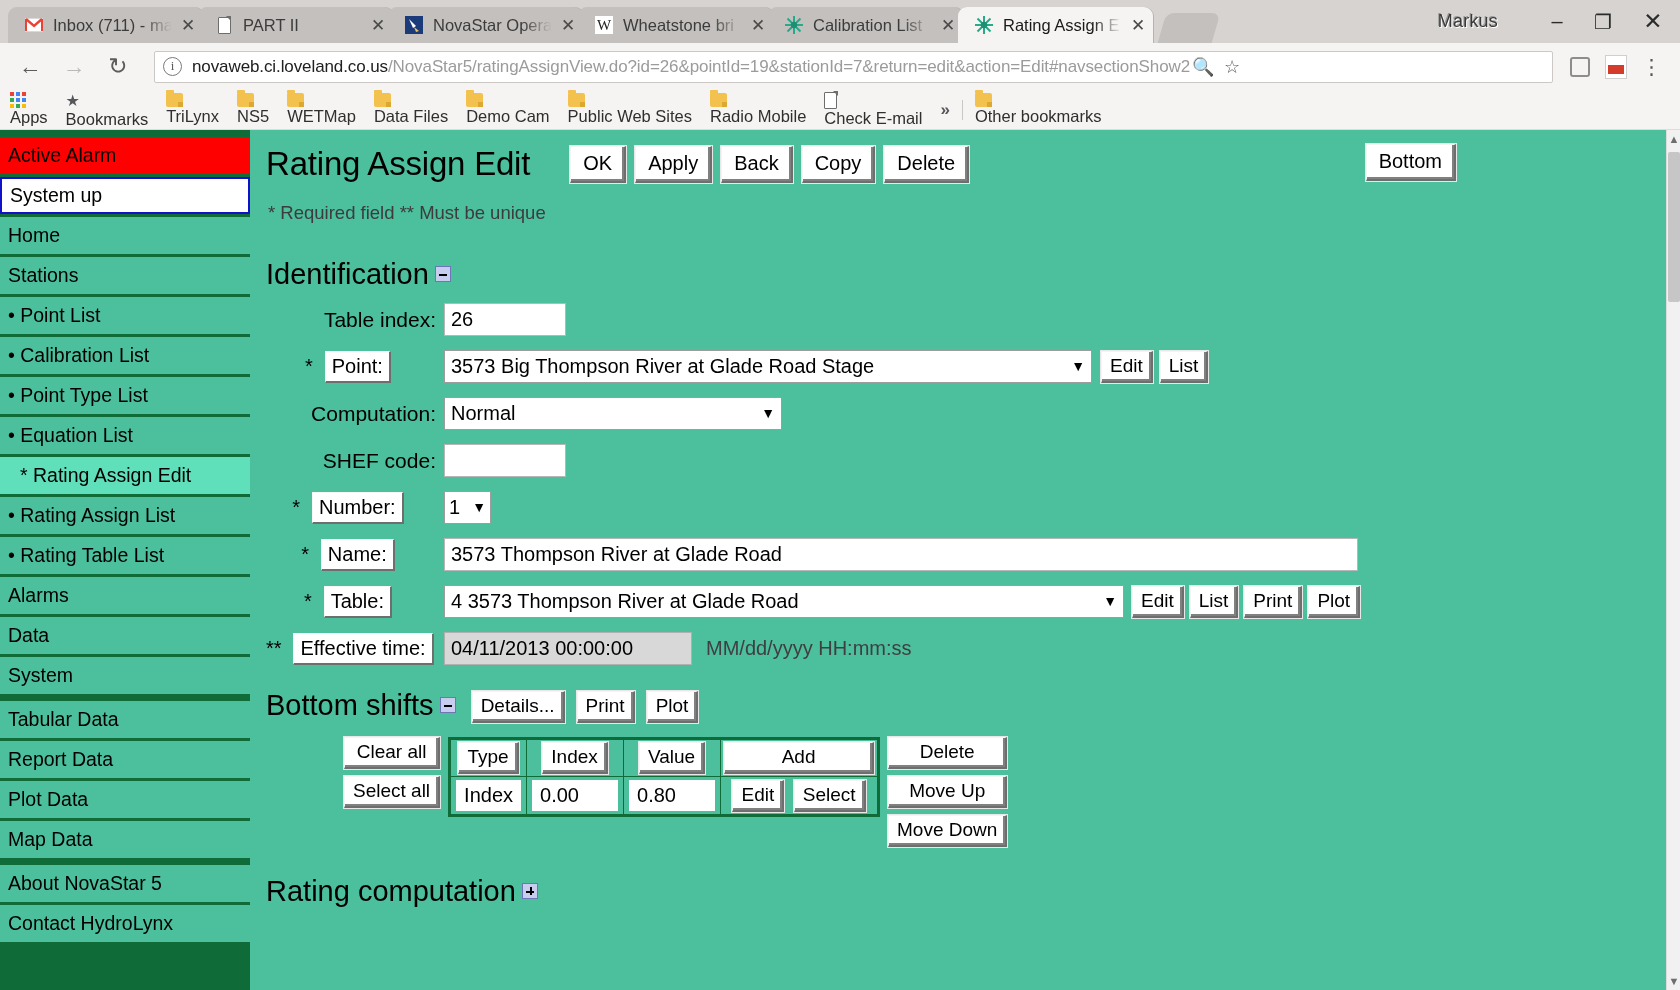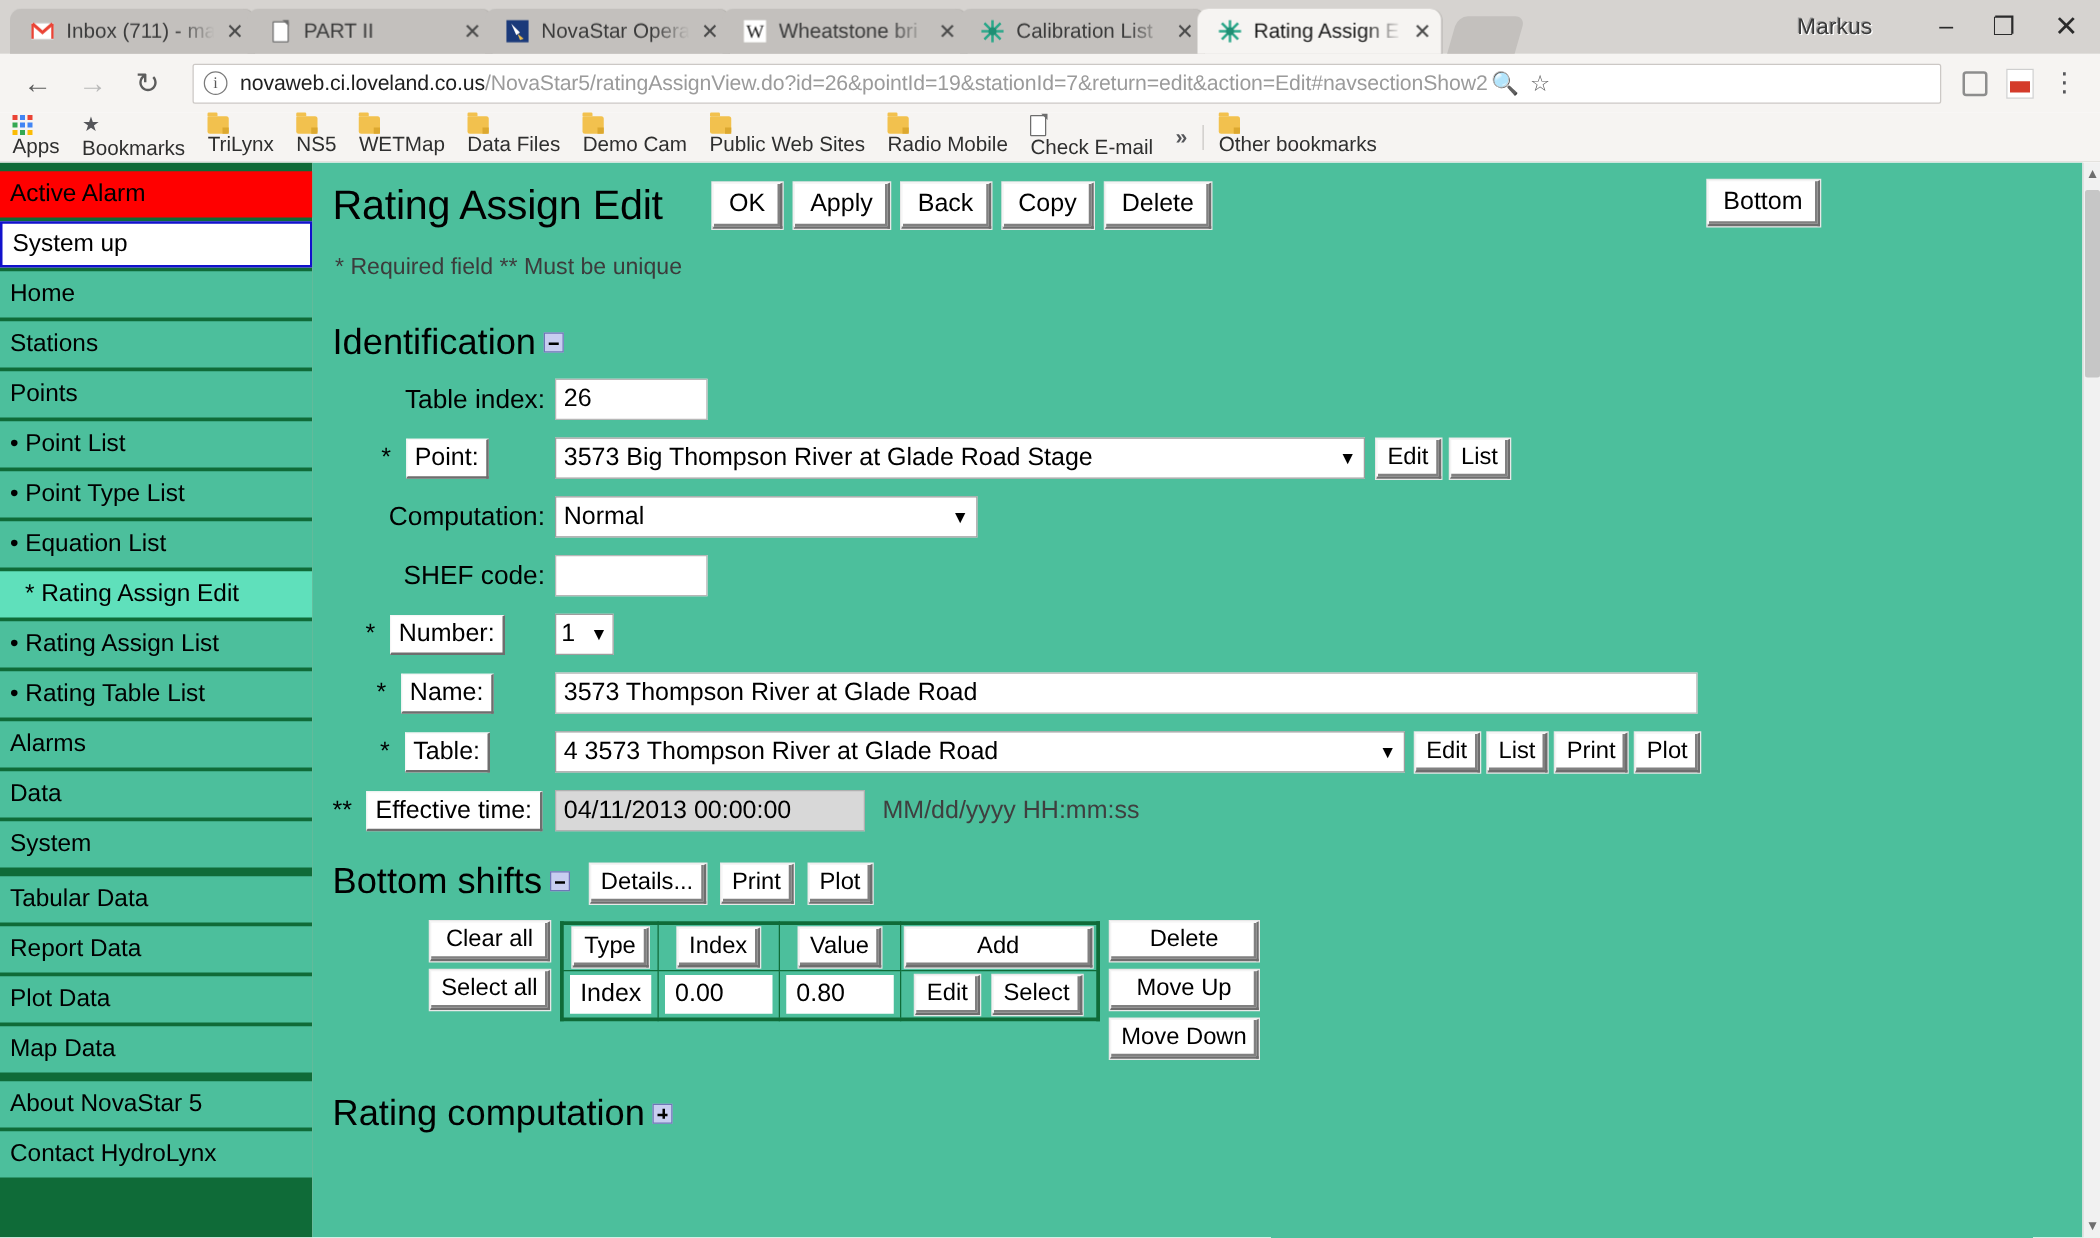--- a/index.html
+++ b/index.html
@@ -514,22 +514,22 @@
 
     <div class="content-wrap">
 
       <div class="sidebar">
         <div style="height:7px;"></div>
         <div class="nav-item alarm">Active Alarm</div>
         <div class="nav-item status">System up</div>
 
         <div class="nav-item">Home</div>
         <div class="nav-item">Stations</div>
-        <div class="nav-item">Points</div>
         <div class="nav-item sub">• Point List</div>
+        <div class="nav-item sub">• Calibration List</div>
         <div class="nav-item sub">• Point Type List</div>
         <div class="nav-item sub">• Equation List</div>
         <div class="nav-item current">* Rating Assign Edit</div>
         <div class="nav-item sub">• Rating Assign List</div>
         <div class="nav-item sub">• Rating Table List</div>
         <div class="nav-item">Alarms</div>
         <div class="nav-item">Data</div>
         <div class="nav-item">System</div>
         <div class="nav-item gap">Tabular Data</div>
         <div class="nav-item">Report Data</div>

